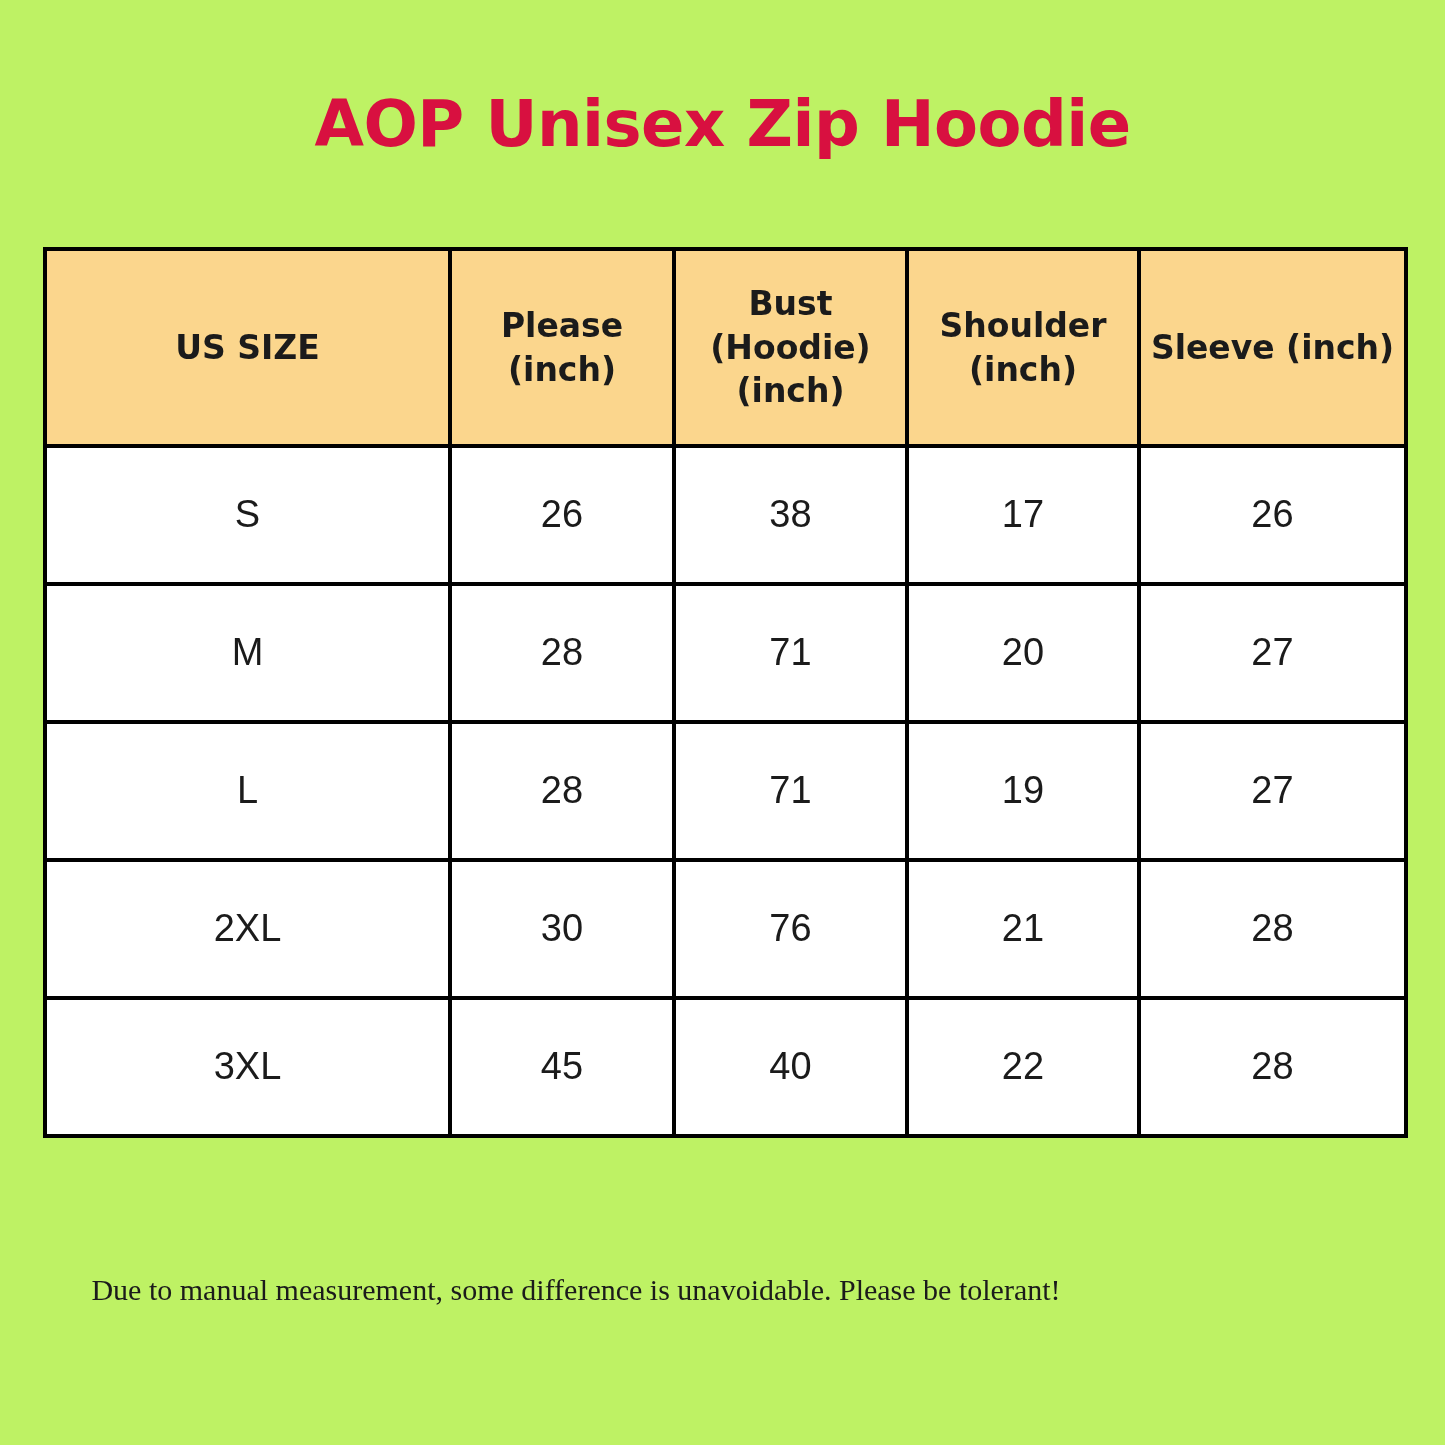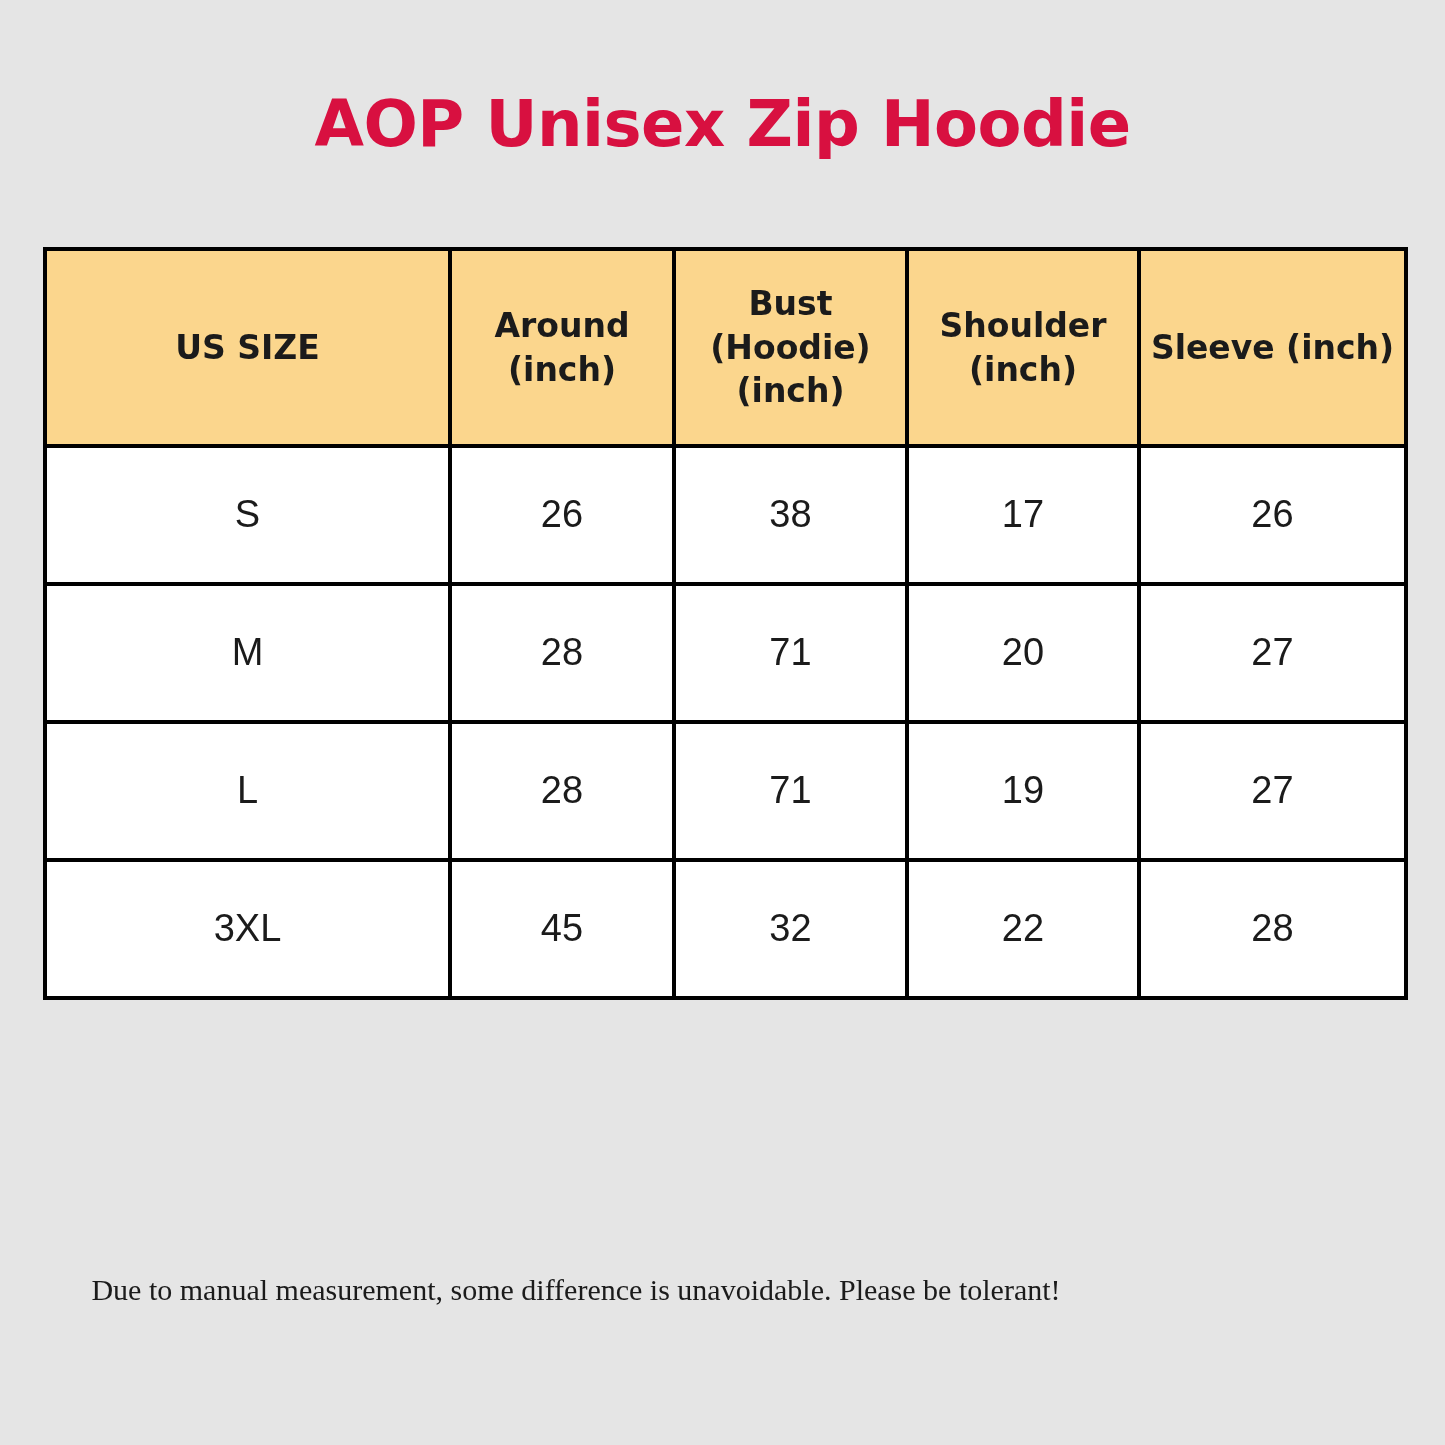--- a/index.html
+++ b/index.html
@@ -11,21 +11,21 @@
     width: 1445px;
     height: 1445px;
     font-family: "Liberation Sans", sans-serif;
     -webkit-font-smoothing: antialiased;
     overflow: hidden;
   }
   .page {
     position: relative;
     width: 1445px;
     height: 1445px;
-    background: #e5e5e5;
+    background: #bef264;
     box-sizing: border-box;
   }
   .title {
     position: absolute;
     left: 0;
     top: 92px;
     width: 1445px;
     text-align: center;
     font-family: "DejaVu Sans", "Liberation Sans", sans-serif;
     font-size: 64px;
@@ -107,21 +107,21 @@
         <col class="col-bust">
         <col class="col-shoulder">
         <col class="col-sleeve">
       </colgroup>
       <thead>
         <tr>
           <th>
             <span>US SIZE</span>
           </th>
           <th>
-            <span>Around</span><br>
+            <span>Please</span><br>
             <span>(inch)</span>
           </th>
           <th>
             <span>Bust</span><br>
             <span>(Hoodie)</span><br>
             <span>(inch)</span>
           </th>
           <th>
             <span>Shoulder</span><br>
             <span>(inch)</span>
@@ -147,23 +147,30 @@
           <td>27</td>
         </tr>
         <tr>
           <td>L</td>
           <td>28</td>
           <td>71</td>
           <td>19</td>
           <td>27</td>
         </tr>
         <tr>
+          <td>2XL</td>
+          <td>30</td>
+          <td>76</td>
+          <td>21</td>
+          <td>28</td>
+        </tr>
+        <tr>
           <td>3XL</td>
           <td>45</td>
-          <td>32</td>
+          <td>40</td>
           <td>22</td>
           <td>28</td>
         </tr>
       </tbody>
     </table>
   </div>
 
   <div class="footnote">Due to manual measurement, some difference is unavoidable. Please be tolerant!</div>
 
 </div>

